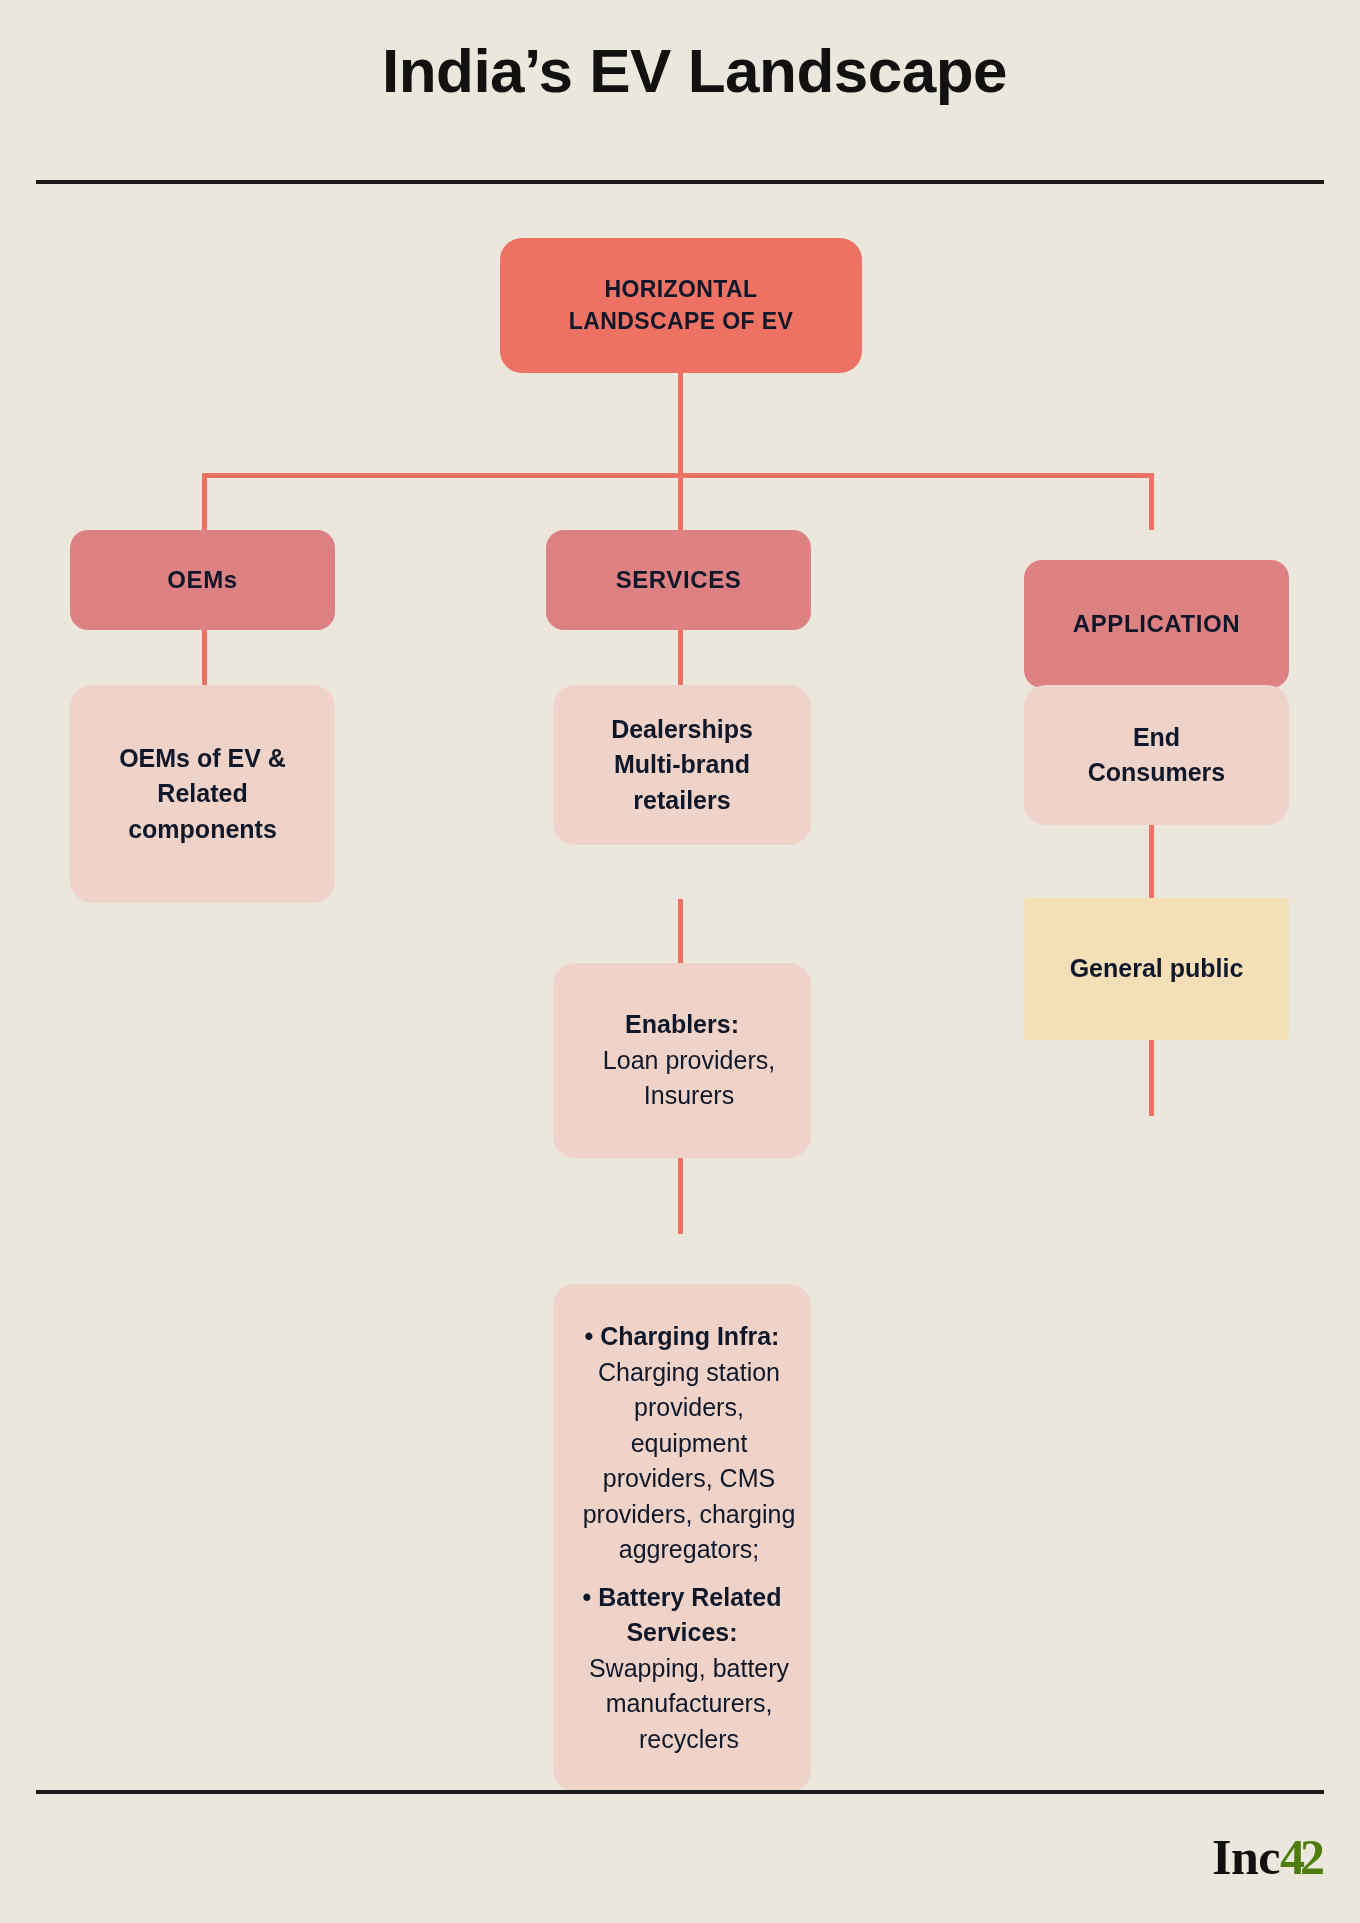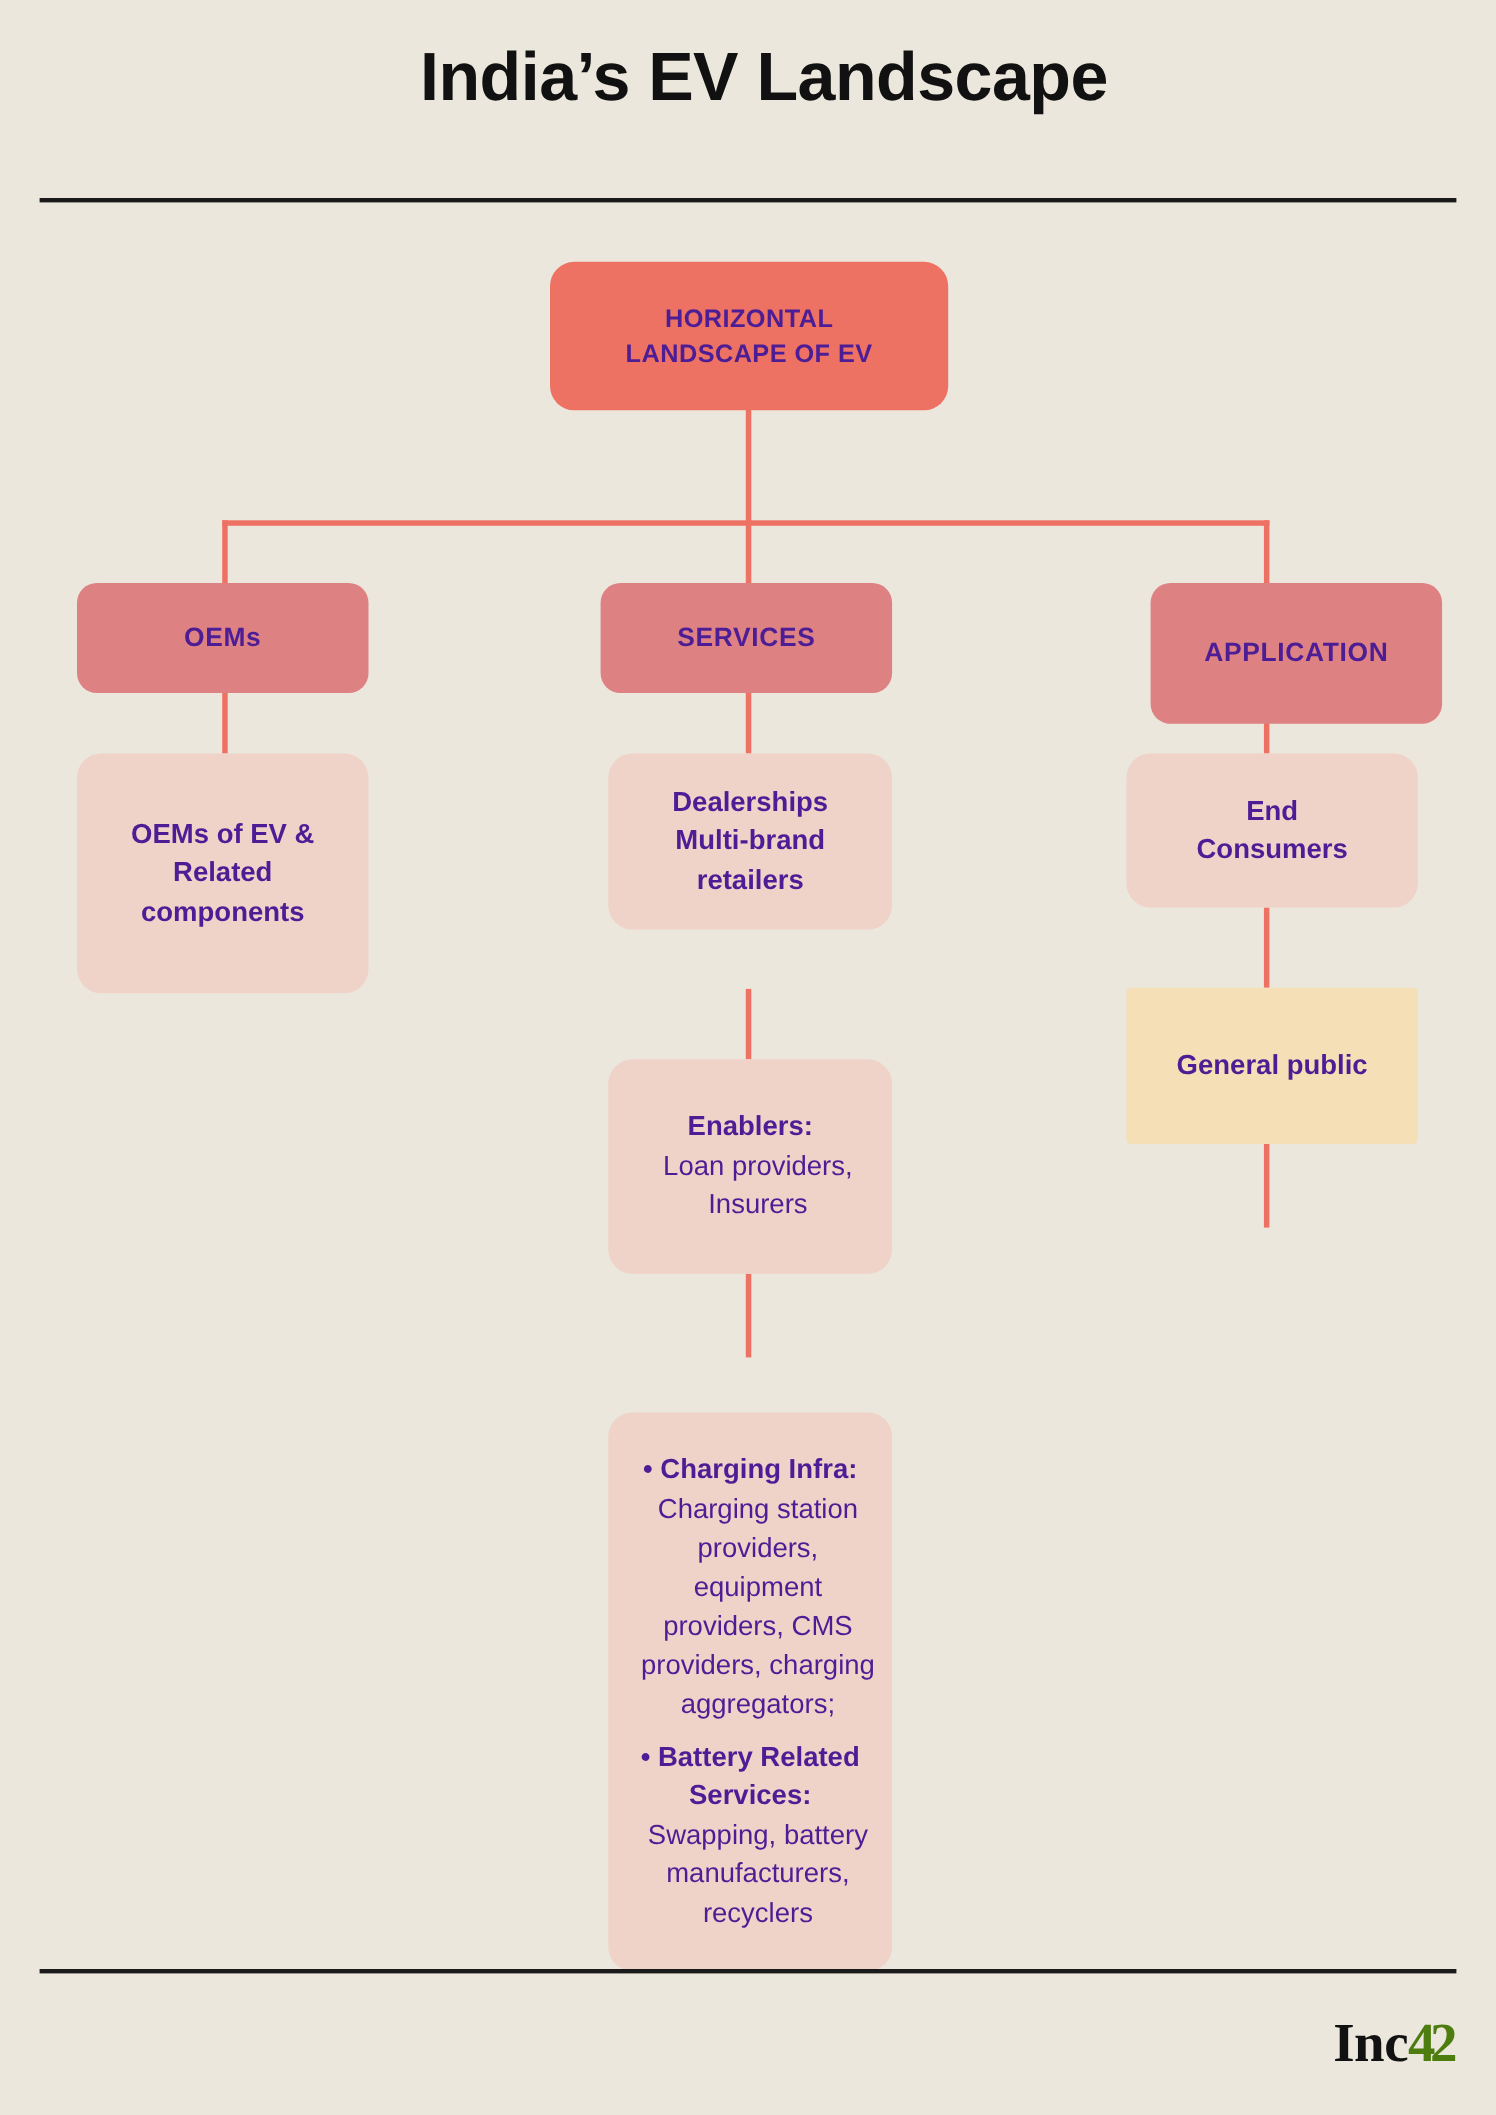--- a/index.html
+++ b/index.html
@@ -59,21 +59,21 @@
   .conn-v { width: 5px; }
   .conn-h { height: 5px; }
 
   
   .node {
     position: absolute;
     display: flex;
     align-items: center;
     justify-content: center;
     text-align: center;
-    color: #4c1d95;
+    color: #0f172a;
     line-height: 1.28;
   }
   .node .inner { width: 100%; padding: 0 14px; }
 
   .node-root {
     background: #EE7264;
     border-radius: 22px;
     font-size: 23px;
     font-weight: 700;
     letter-spacing: 0.4px;
@@ -140,21 +140,21 @@
   </div>
 
   <div class="node node-cat" style="left:70px; top:530px; width:265px; height:100px;">
     <div class="inner">OEMs</div>
   </div>
 
   <div class="node node-cat" style="left:546px; top:530px; width:265px; height:100px;">
     <div class="inner">SERVICES</div>
   </div>
 
-  <div class="node node-cat" style="left:1024px; top:530px; width:265px; height:128px;margin-left:22px;">
+  <div class="node node-cat" style="left:1024px; top:560px; width:265px; height:128px;">
     <div class="inner">APPLICATION</div>
   </div>
 
   <div class="node node-pink" style="left:70px; top:685px; width:265px; height:218px;">
     <div class="inner">
       <span class="blk">OEMs of EV &amp;</span>
       <span class="blk">Related</span>
       <span class="blk">components</span>
     </div>
   </div>

